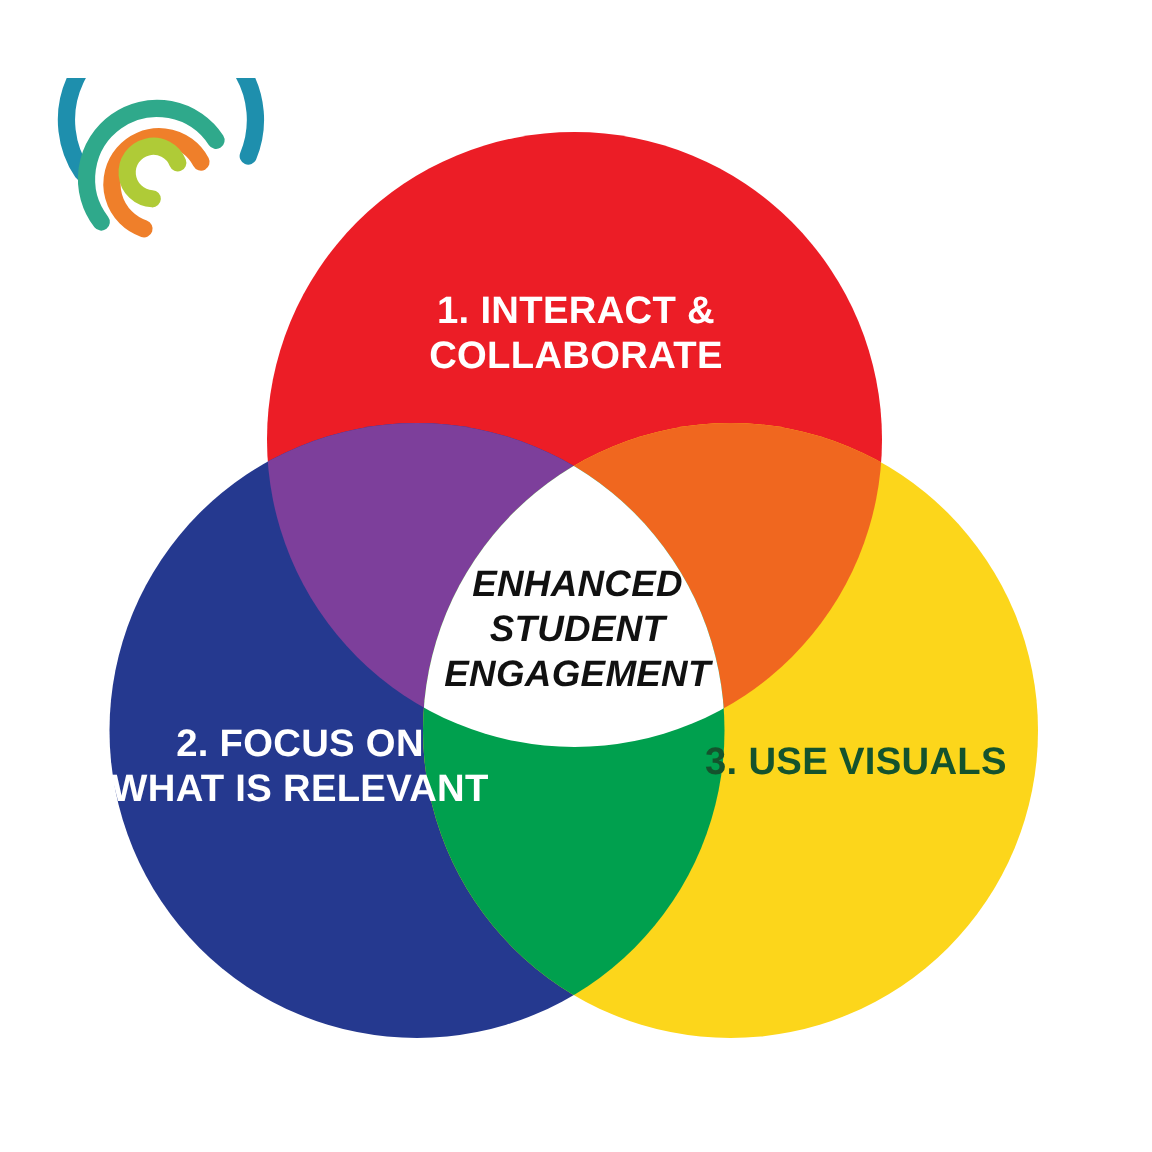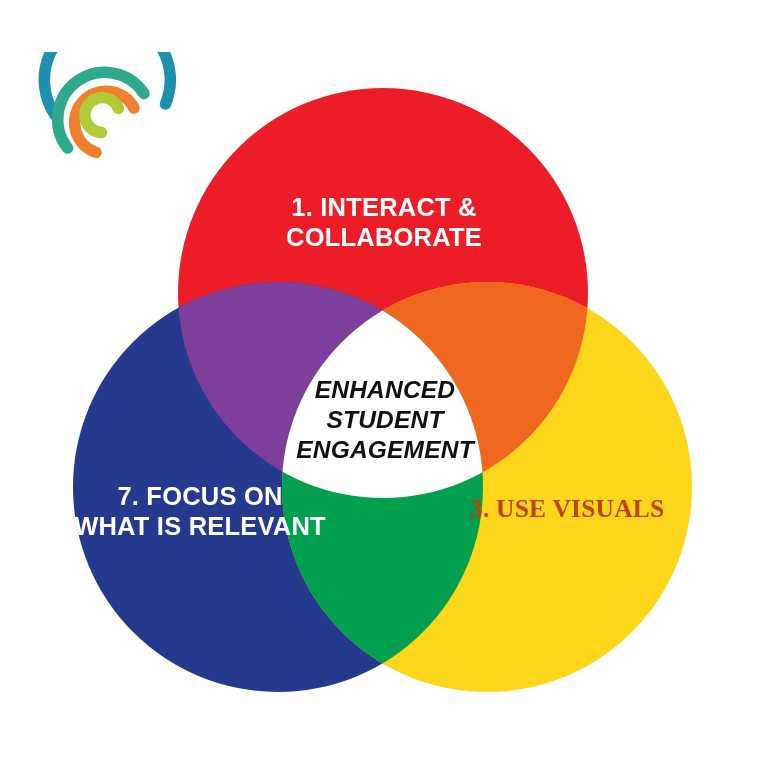--- a/index.html
+++ b/index.html
@@ -146,18 +146,18 @@
     </g>
   </svg>
 
   <div class="venn-label" id="label-circle-red" style="color: rgb(255, 255, 255);">1. INTERACT &amp;
 COLLABORATE</div>
 
   <div class="venn-label" id="label-center" style="color: rgb(17, 17, 17); font-style: italic;">ENHANCED
 STUDENT
 ENGAGEMENT</div>
 
-  <div class="venn-label" id="label-circle-blue" style="color: rgb(255, 255, 255);">7. FOCUS ON
+  <div class="venn-label" id="label-circle-blue" style="color: rgb(255, 255, 255);">2. FOCUS ON
 WHAT IS RELEVANT</div>
 
-  <div class="venn-label" id="label-circle-yellow" style="color: #c2410c; font-family: Liberation Serif, serif;">3. USE VISUALS</div>
+  <div class="venn-label" id="label-circle-yellow" style="color: #14532d;">3. USE VISUALS</div>
 
 </div>
 
 </body></html>

